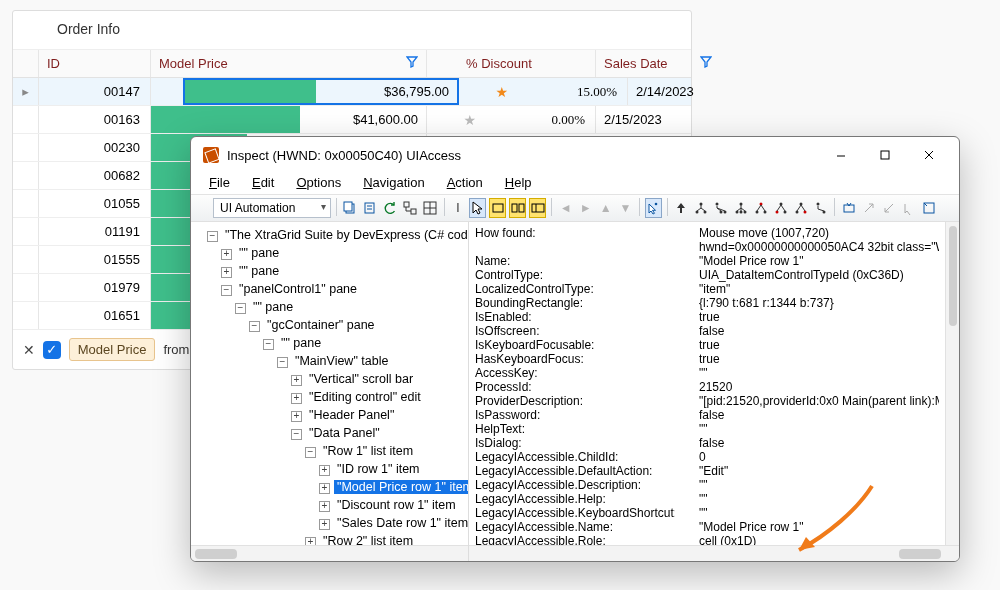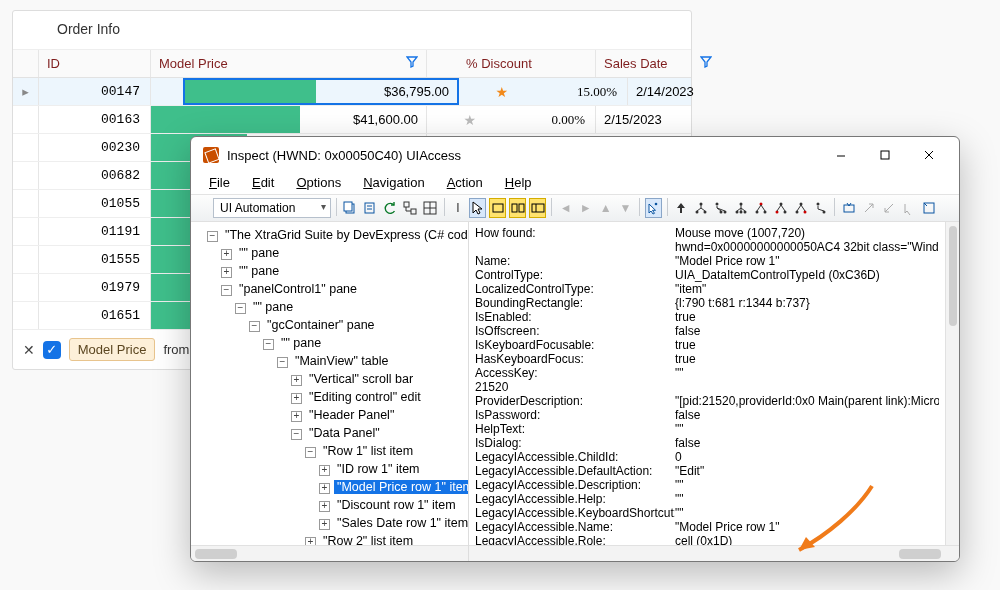--- a/index.html
+++ b/index.html
@@ -55,21 +55,21 @@
   }
   .grid-row.selected {
     background: #edf6fd;
   }
   .gcell {
     padding: 5px 8px;
     display: flex;
     align-items: center;
     font-variant-numeric: tabular-nums;
   }
-  .gcell.id { justify-content: flex-end; padding-right: 10px; font-family: Liberation Mono, monospace; }
+  .gcell.id { justify-content: flex-end; padding-right: 10px; }
   .gcell.price { padding: 0; position: relative; }
   .price-bar {
     position: absolute; left: 0; top: 0; bottom: 0;
     background: #3fbf8b;
   }
   .price-text {
     position: absolute; right: 8px; top: 0; bottom: 0;
     display: flex; align-items: center;
     color: #000;
   }
@@ -170,21 +170,21 @@
   .tree-label { padding:0 3px; }
   .tree-label.sel { background:#1473E6; color:#fff; }
 
   .props-pane { flex:1; position:relative; font-size:12px; }
   .props-scroll { position:absolute; inset:0 14px 16px 0; overflow:hidden; padding:4px 6px; }
   .props-vscroll { position:absolute; right:0; top:0; bottom:16px; width:14px; background:#f3f3f3; border-left:1px solid #e1e1e1; }
   .props-vscroll .vthumb { position:absolute; left:3px; top:4px; width:8px; height:100px; background:#cfcfcf; border-radius:4px; }
   .props-hscroll { position:absolute; left:0; right:0; bottom:0; height:16px; background:#f3f3f3; border-top:1px solid #e1e1e1; }
   .props-hscroll .hthumb { position:absolute; right:18px; top:3px; height:10px; width:42px; background:#cfcfcf; border-radius:4px; }
 
-  .prop-row { display:flex; }
+  .prop-row { display:flex;gap:24px; }
   .prop-key { width: 200px; flex:none; white-space:nowrap; overflow:hidden; }
   .prop-val { flex:1; white-space:nowrap; overflow:hidden; }
 
   
   .annot-arrow { position:absolute; right:82px; top:258px; width:90px; height:80px; pointer-events:none; }
 </style>
 </head>
 <body>
 
 <div class="grid-panel">
@@ -595,20 +595,21 @@
           </div>
           <div class="prop-row">
             <div class="prop-key">HasKeyboardFocus:</div>
             <div class="prop-val">true</div>
           </div>
           <div class="prop-row">
             <div class="prop-key">AccessKey:</div>
             <div class="prop-val">""</div>
           </div>
           <div class="prop-row">
+            <div class="prop-key">ProcessId:</div>
             <div class="prop-val">21520</div>
           </div>
           <div class="prop-row">
             <div class="prop-key">ProviderDescription:</div>
             <div class="prop-val">"[pid:21520,providerId:0x0 Main(parent link):Microsoft.</div>
           </div>
           <div class="prop-row">
             <div class="prop-key">IsPassword:</div>
             <div class="prop-val">false</div>
           </div>

